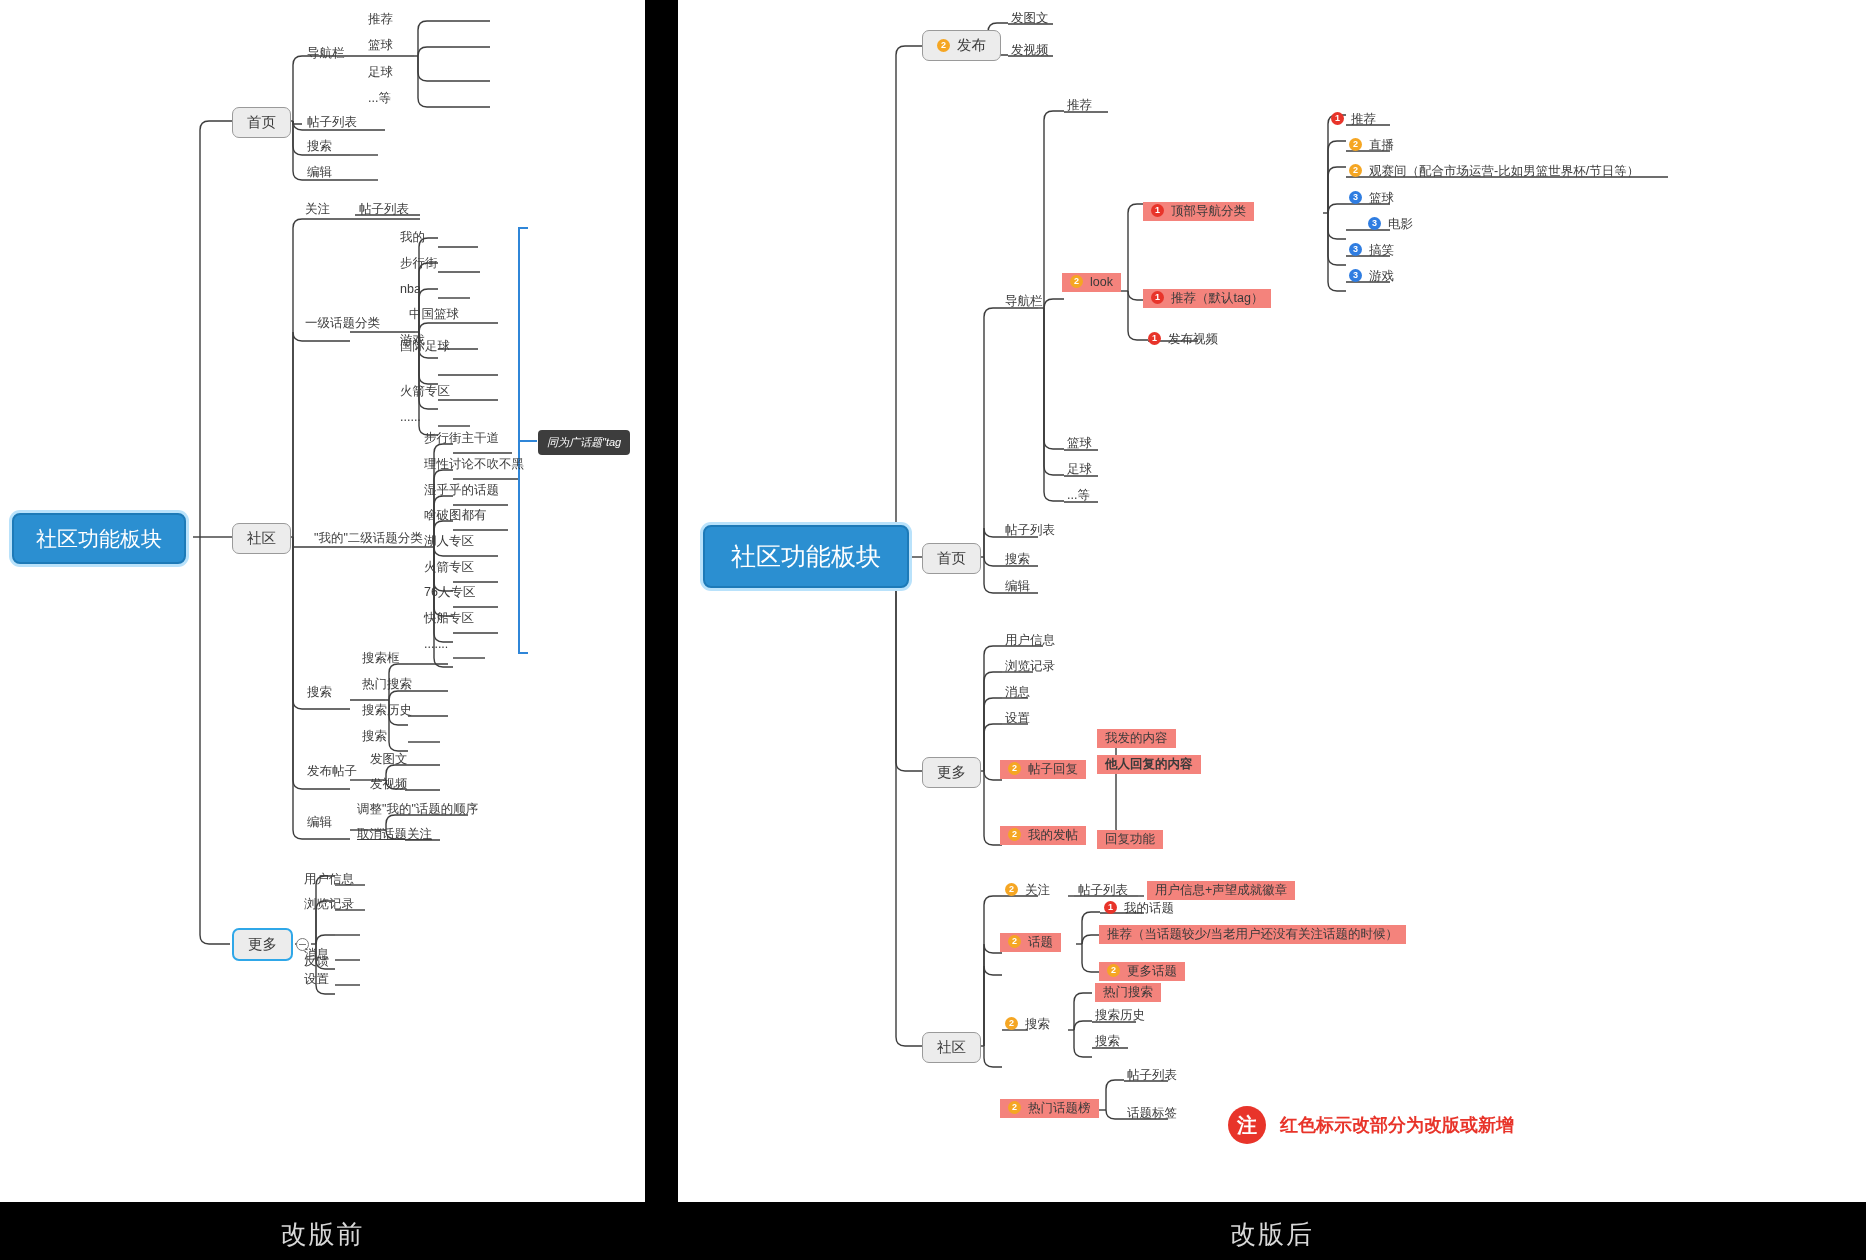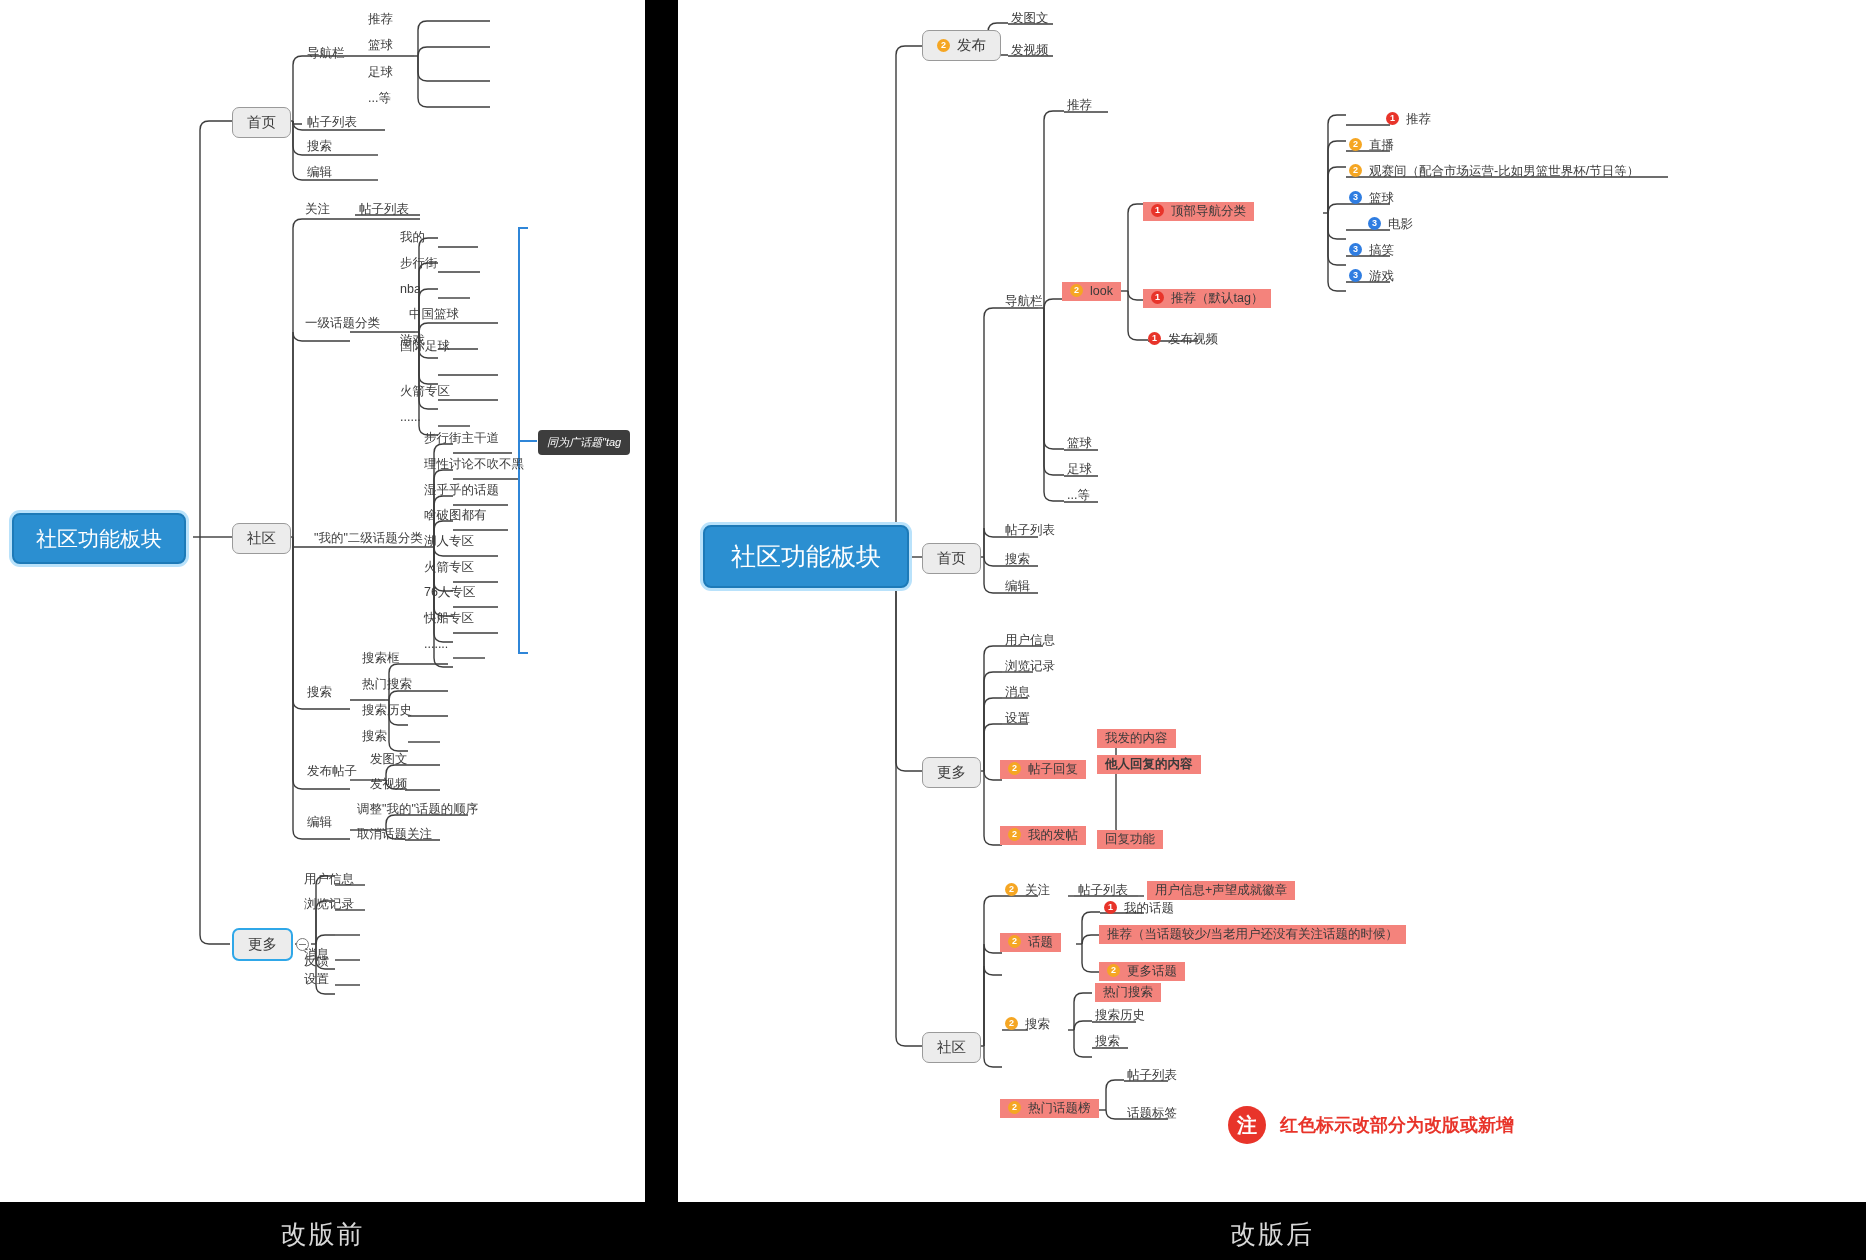--- a/index.html
+++ b/index.html
@@ -289,21 +289,21 @@
 
   <div class="node plain" style="left:362px; top:652px;">搜索框</div>
   <div class="node plain" style="left:362px; top:678px;">热门搜索</div>
   <div class="node plain" style="left:362px; top:704px;">搜索历史</div>
   <div class="node plain" style="left:362px; top:730px;">搜索</div>
 
   <div class="node plain" style="left:370px; top:753px;">发图文</div>
   <div class="node plain" style="left:370px; top:778px;">发视频</div>
 
   <div class="node plain" style="left:357px; top:803px;">调整"我的"话题的顺序</div>
-  <div class="node plain" style="left:357px; top:828px;">取消话题关注</div>
+  <div class="node plain" style="left:357px; top:828px;text-decoration:underline;">取消话题关注</div>
 
   <div class="node plain" style="left:304px; top:873px;">用户信息</div>
   <div class="node plain" style="left:304px; top:898px;">浏览记录</div>
   <div class="node plain" style="left:304px; top:923px;margin-top:32px;">反馈</div>
   <div class="node plain" style="left:304px; top:948px;">消息</div>
   <div class="node plain" style="left:304px; top:973px;">设置</div>
 
   <div class="tagbox" style="left:538px; top:430px;">同为广话题"tag</div>
 </div>
 
@@ -424,38 +424,38 @@
   <div class="node plain" style="left:333px; top:12px;">发图文</div>
   <div class="node plain" style="left:333px; top:44px;">发视频</div>
 
   <div class="node box" style="left:244px; top:543px;">首页</div>
   <div class="node plain" style="left:327px; top:295px;">导航栏</div>
   <div class="node plain" style="left:327px; top:524px;">帖子列表</div>
   <div class="node plain" style="left:327px; top:553px;">搜索</div>
   <div class="node plain" style="left:327px; top:580px;">编辑</div>
 
   <div class="node plain" style="left:389px; top:99px;">推荐</div>
-  <div class="node hl" style="left:384px; top:282px;">
+  <div class="node hl" style="left:384px; top:273px;">
     <span class="badge b-orange">2</span><span>look</span>
   </div>
   <div class="node plain" style="left:389px; top:437px;">篮球</div>
   <div class="node plain" style="left:389px; top:463px;">足球</div>
   <div class="node plain" style="left:389px; top:489px;">...等</div>
 
   <div class="node hl" style="left:465px; top:202px;">
     <span class="badge b-red">1</span><span>顶部导航分类</span>
   </div>
   <div class="node hl" style="left:465px; top:289px;">
     <span class="badge b-red">1</span><span>推荐（默认tag）</span>
   </div>
   <div class="node plain" style="left:470px; top:333px;">
     <span class="badge b-red">1</span><span>发布视频</span>
   </div>
 
-  <div class="node plain" style="left:684px; top:113px;padding-left:24px;">
+  <div class="node plain" style="left:653px; top:113px;">
     <span class="badge b-red">1</span><span>推荐</span>
   </div>
   <div class="node plain" style="left:671px; top:139px;">
     <span class="badge b-orange">2</span><span>直播</span>
   </div>
   <div class="node plain" style="left:671px; top:165px;">
     <span class="badge b-orange">2</span><span>观赛间（配合市场运营-比如男篮世界杯/节日等）</span>
   </div>
   <div class="node plain" style="left:671px; top:192px;">
     <span class="badge b-blue">3</span><span>篮球</span>

